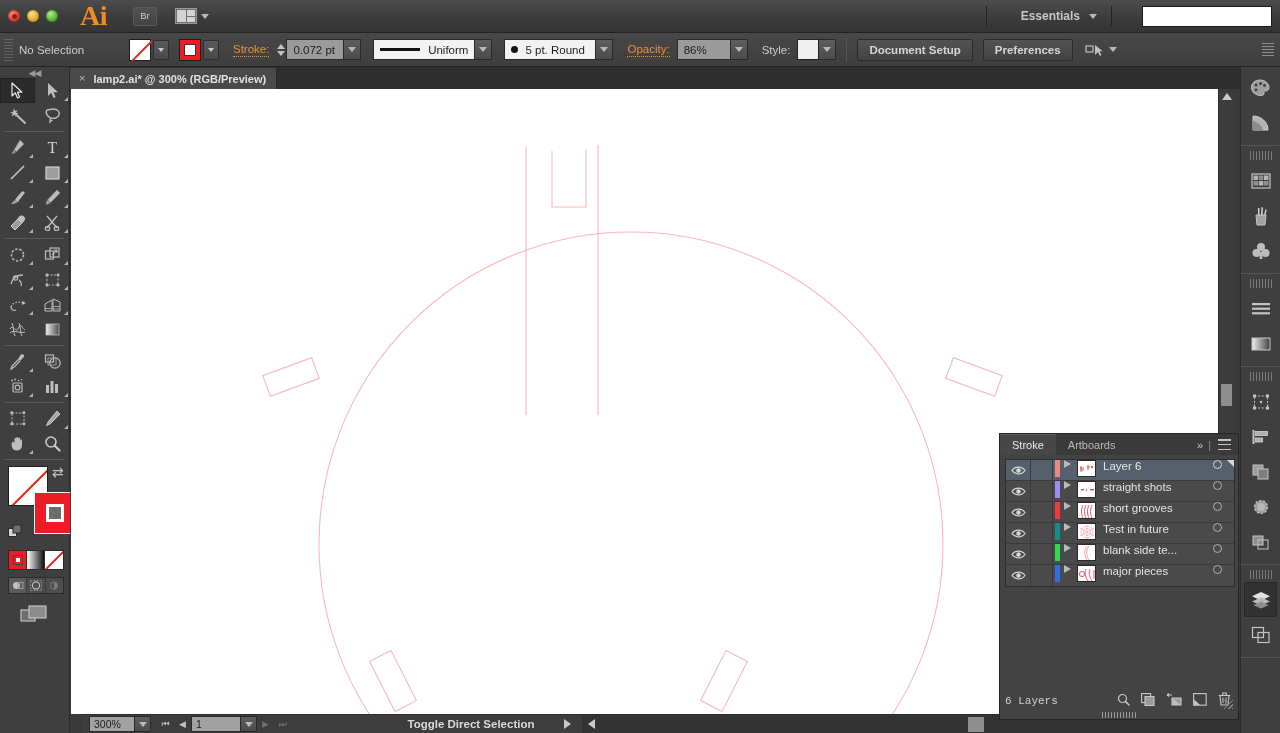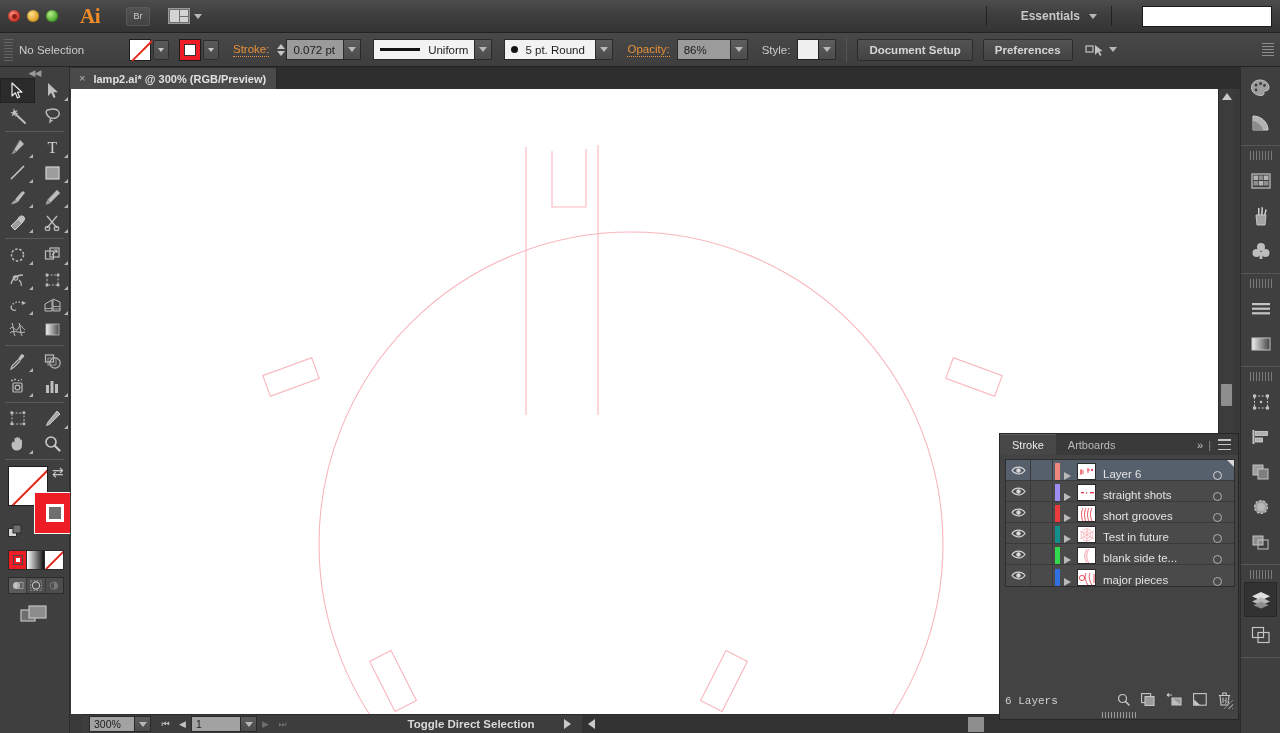--- a/index.html
+++ b/index.html
@@ -19,21 +19,21 @@
     border-bottom: 1px solid #222;
     display: flex; align-items: center;
   }
   .traffic { display: flex; align-items: center; gap: 7px; margin-left: 8px; }
   .tl-dot { width: 12px; height: 12px; border-radius: 50%; position: relative; }
   .tl-red { background: radial-gradient(circle at 35% 30%, #ff8a7a, #d0392b 70%); box-shadow: inset 0 0 2px #7b1a10; }
   .tl-yellow { background: radial-gradient(circle at 35% 30%, #ffe08a, #dfa32a 70%); box-shadow: inset 0 0 2px #8a6110; }
   .tl-green { background: radial-gradient(circle at 35% 30%, #b7f08a, #4ba82c 70%); box-shadow: inset 0 0 2px #2a6614; }
   .tl-red::after { content:''; position:absolute; left:3.5px; top:3.5px; width:5px; height:5px; border-radius:50%; background:#8e1f14; }
   .ai-logo {
-    margin-left: 22px; color: #f08c26; font-size: 21px; font-weight: bold;
+    margin-left: 22px; color: #f08c26; font-size: 28px; font-weight: bold;
     font-family: "Liberation Serif", serif; letter-spacing: -0.5px;
   }
   .br-btn {
     margin-left: 26px; width: 24px; height: 19px; border: 1px solid #595959;
     border-radius: 2px; background: linear-gradient(to bottom,#525252,#434343);
     color: #cfcfcf; font-size: 9px; display: flex; align-items: center; justify-content: center;
   }
   .arrange-btn {
     margin-left: 18px; display: flex; align-items: center; gap: 4px;
   }
@@ -246,21 +246,21 @@
     padding: 0 12px; display: flex; align-items: center; font-size: 11px; color: #b9b9b9;
   }
   .lp-tab.active { background: #474747; color: #eaeaea; border-top: 1px solid #5e5e5e; }
   .lp-tabctl { margin-left: auto; display: flex; align-items: center; gap: 7px; padding-right: 7px; }
   .chev2 { color: #c6c6c6; font-size: 11px; letter-spacing: -2px; }
   .menuico { width: 13px; height: 11px; display:flex; flex-direction:column; justify-content:space-between; }
   .menuico i { height: 1.5px; background: #c6c6c6; }
   .menuico i:nth-child(1){width:13px} .menuico i:nth-child(2){width:13px} .menuico i:nth-child(3){width:13px}
   .lp-list { position: absolute; left: 5px; top: 25px; width: 230px; background: #4a4a4a; border: 1px solid #2e2e2e; }
   .lrow {
-    height: 21px; display: flex; align-items: flex-end;
+    height: 21px; display: flex; align-items: flex-start;
     border-bottom: 1px solid #3a3a3a; position: relative;
   }
   .lrow.sel { background: #56606c; }
   .lcell-eye { width: 25px; display: flex; align-items: center; justify-content: center; border-right: 1px solid #3a3a3a; height:100%; }
   .lcell-lock { width: 22px; border-right: 1px solid #3a3a3a; height:100%; }
   .lcell-color { width: 5px; height: 17px; margin: 0 4px 0 2px; }
   .ltri { width: 0; height: 0; border-top: 4.5px solid transparent; border-bottom: 4.5px solid transparent; border-left: 7px solid #b9b9b9; margin-right: 6px; }
   .lthumb { width: 19px; height: 17px; background: #fff; border: 1px solid #2a2a2a; margin-right: 7px; overflow:hidden; }
   .lname { color: #e2e2e2; font-size: 11.5px; flex: 1; }
   .lcircle {

